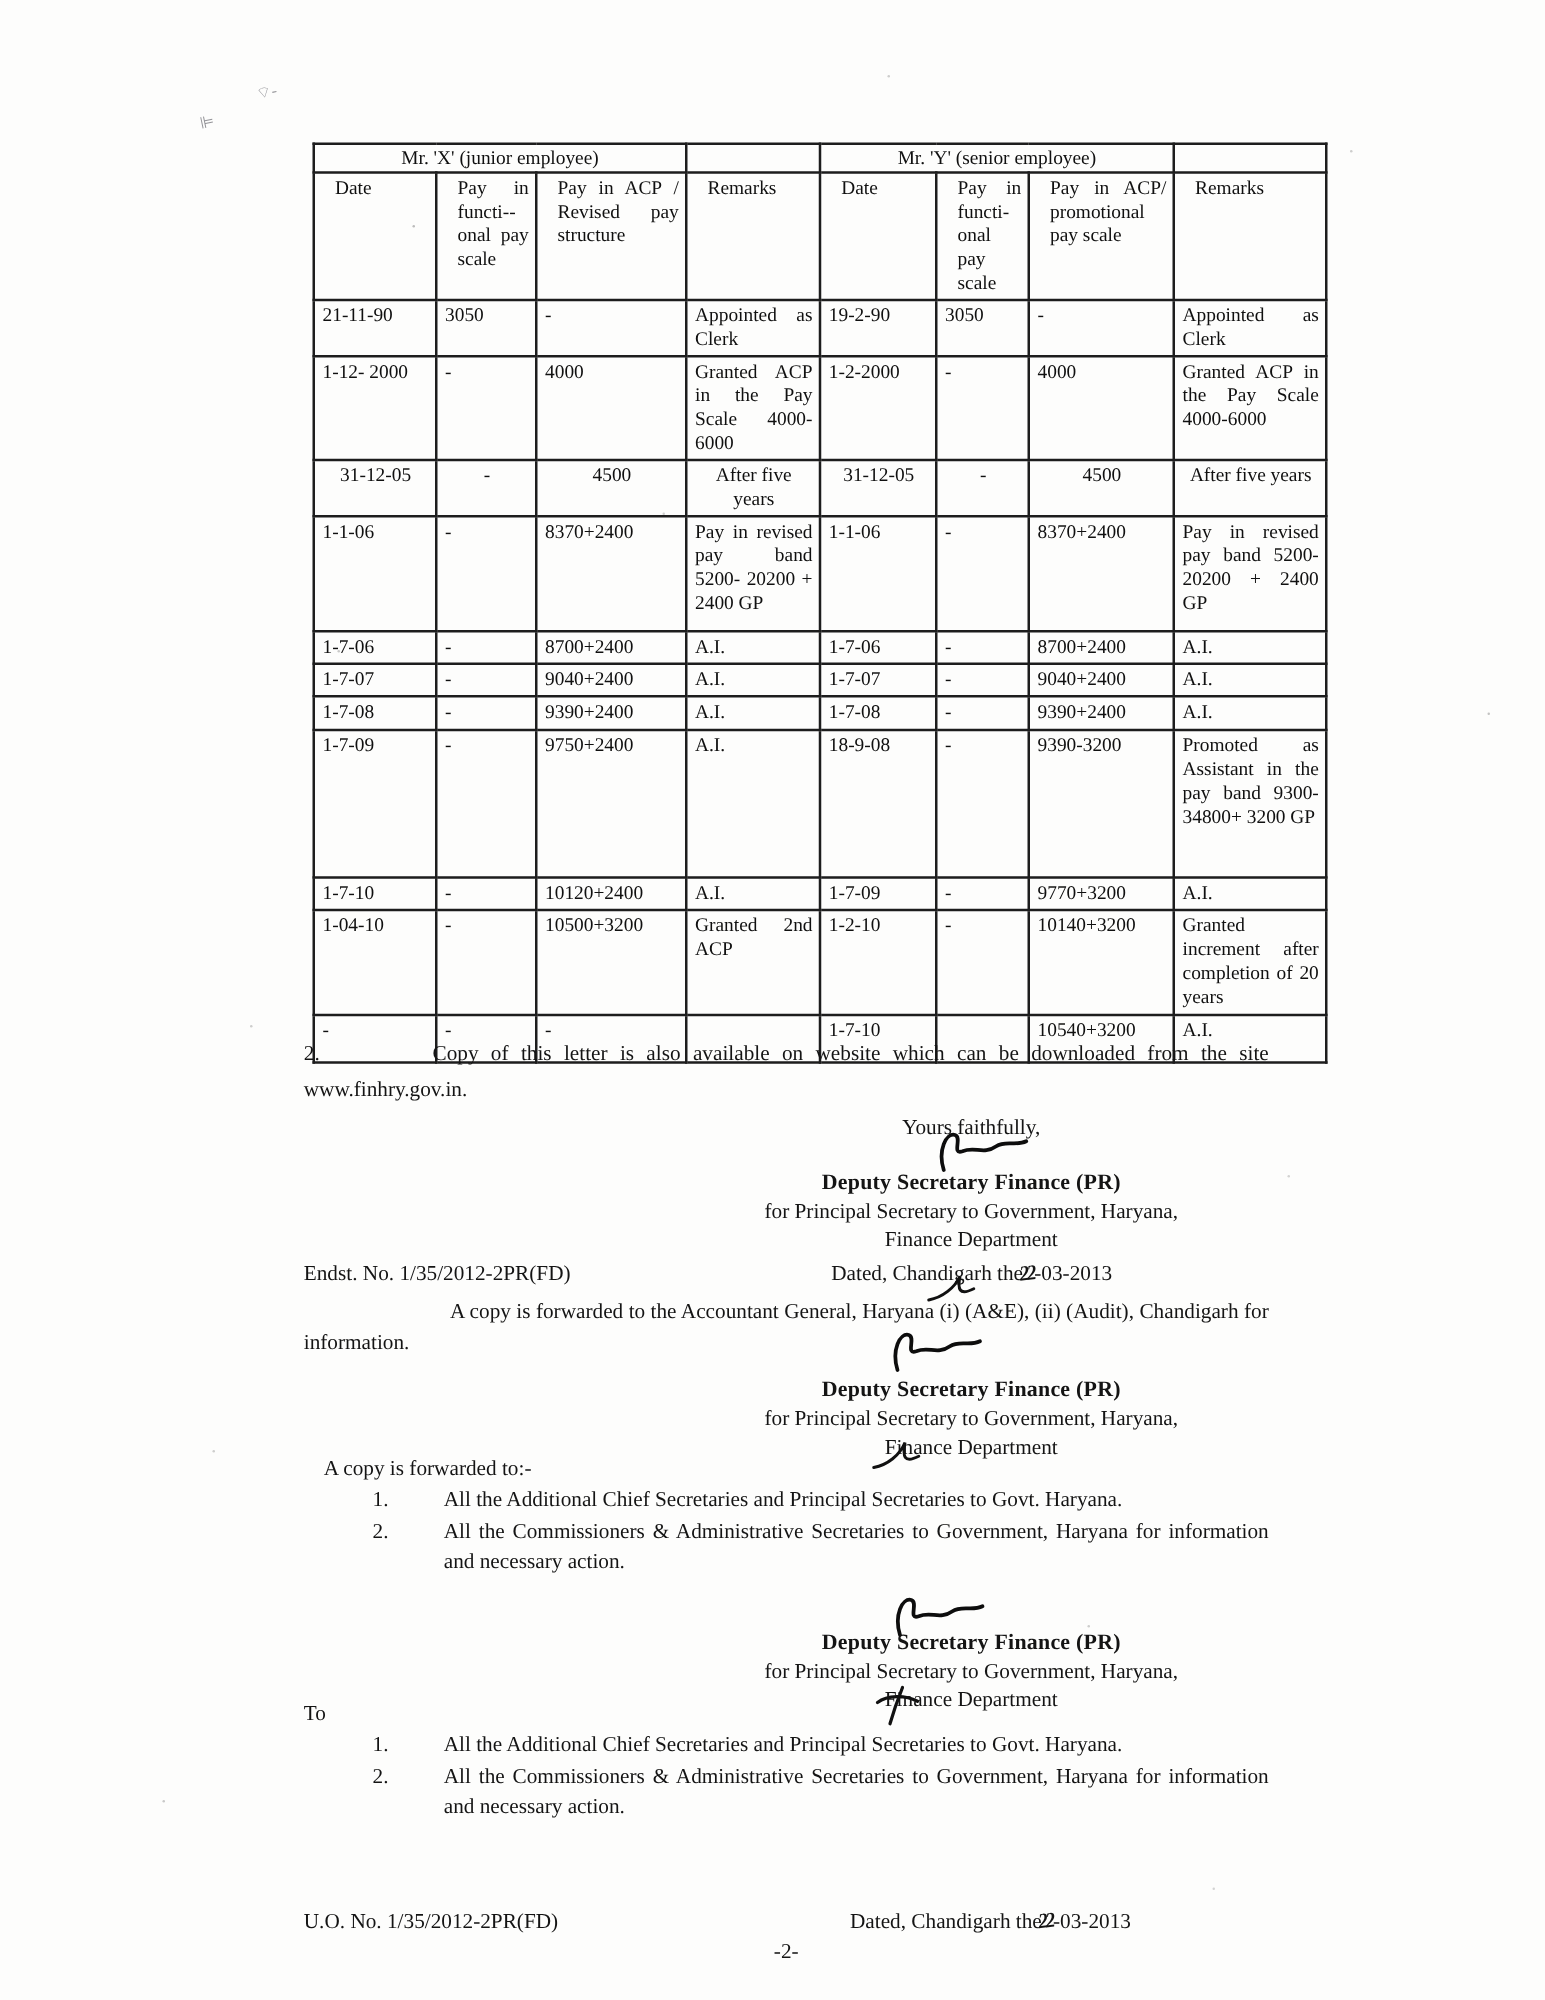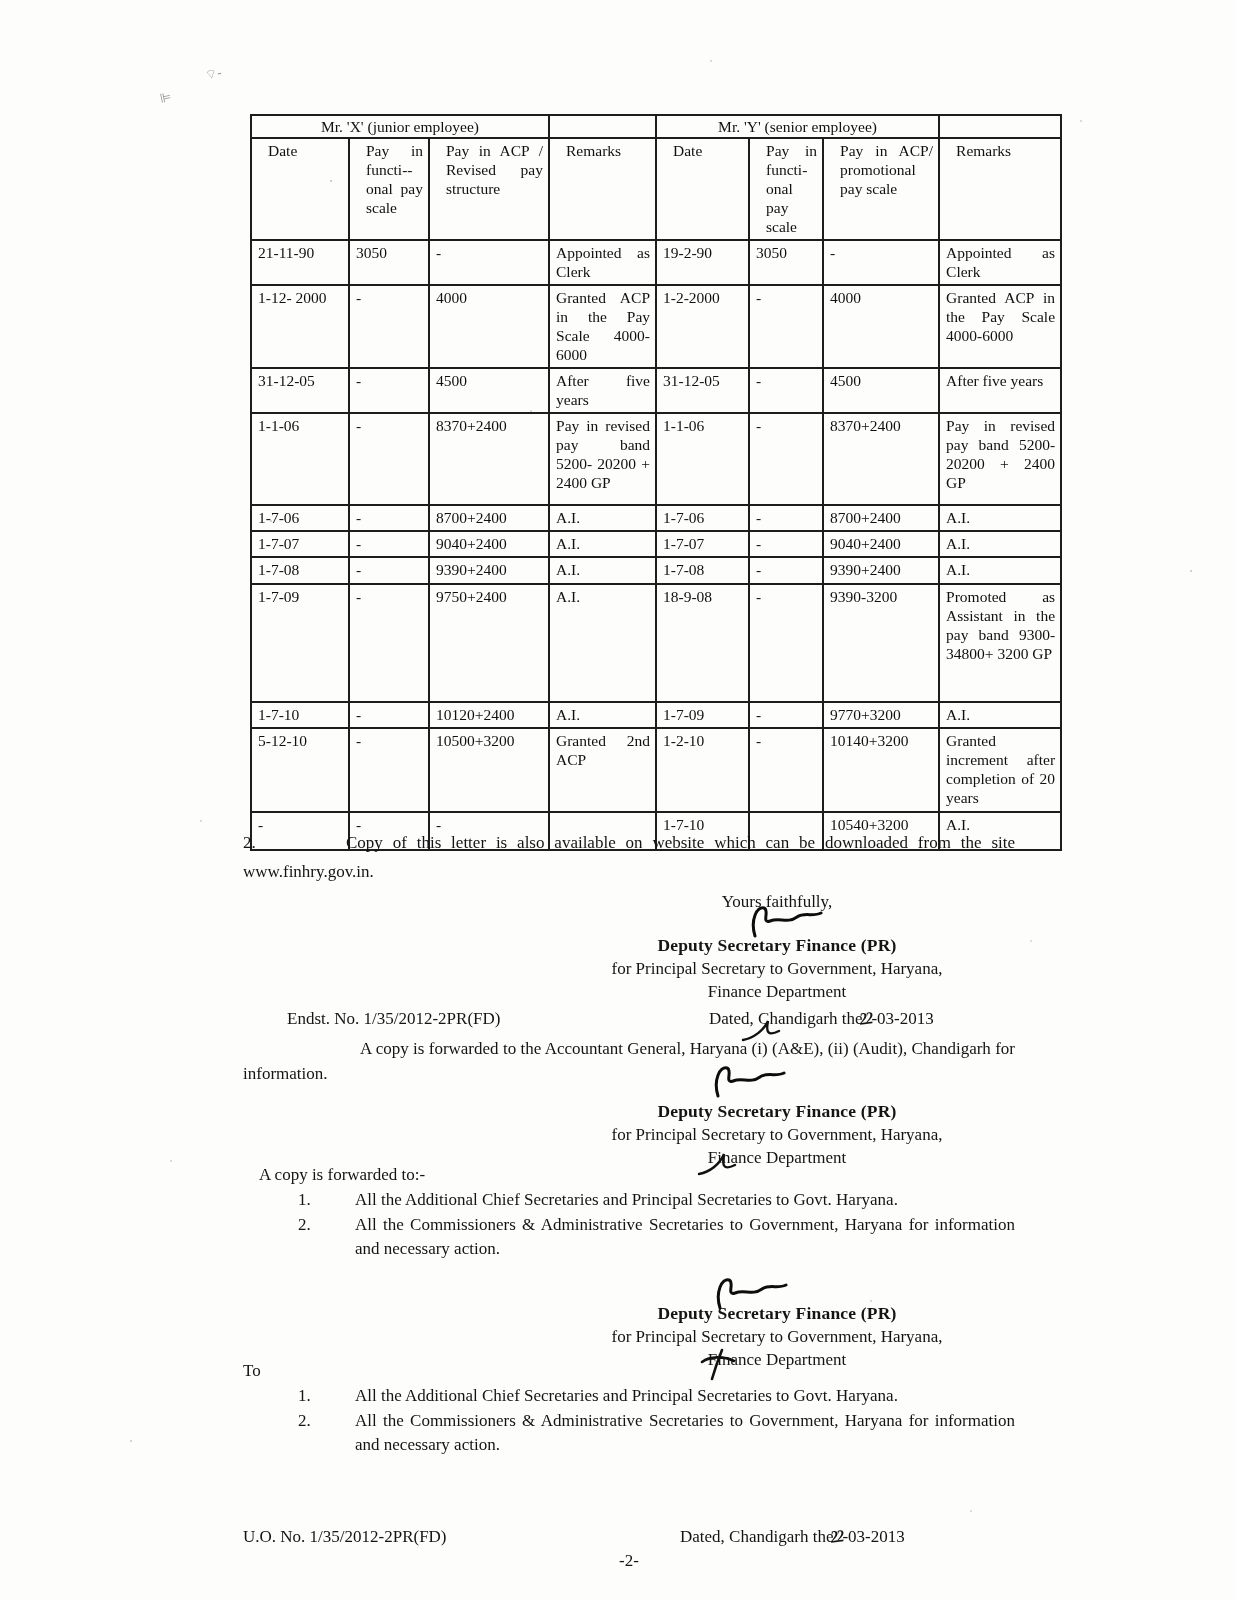--- a/index.html
+++ b/index.html
@@ -33,21 +33,21 @@
     border:2px solid #1d1d1d; vertical-align:top;
     padding:2px 5px 3px 6px; font-weight:normal; text-align:left;
     overflow:hidden;
   }
   .paytable .grouprow th { text-align:center; height:22px; padding:1px 4px; }
   .paytable .headrow th { text-align:justify; height:96px;padding-left:16px; }
   .paytable td.c-remx, .paytable td.c-remy { text-align:justify; }
   
   .paytable tbody tr:nth-child(1) td { height:44px; }
   .paytable tbody tr:nth-child(2) td { height:72px; }
-  .paytable tbody tr:nth-child(3) td { height:38px; }
+  .paytable tbody tr:nth-child(3) td { height:38px;text-align:center; }
   .paytable tbody tr:nth-child(4) td { height:92px; }
   .paytable tbody tr:nth-child(5) td { height:21px; }
   .paytable tbody tr:nth-child(6) td { height:21px; }
   .paytable tbody tr:nth-child(7) td { height:27px; }
   .paytable tbody tr:nth-child(8) td { height:118px; }
   .paytable tbody tr:nth-child(9) td { height:21px; }
   .paytable tbody tr:nth-child(10) td { height:84px; }
   .paytable tbody tr:nth-child(11) td { height:38px; }
   .paytable tbody tr:nth-child(12) td { height:32px; }
 
@@ -198,21 +198,21 @@
             <td class="c-datex">1-7-10</td>
             <td class="c-payfx">-</td>
             <td class="c-acpx">10120+2400</td>
             <td class="c-remx">A.I.</td>
             <td class="c-datey">1-7-09</td>
             <td class="c-payfy">-</td>
             <td class="c-acpy">9770+3200</td>
             <td class="c-remy">A.I.</td>
           </tr>
           <tr>
-            <td class="c-datex">5-12-10</td>
+            <td class="c-datex">1-04-10</td>
             <td class="c-payfx">-</td>
             <td class="c-acpx">10500+3200</td>
             <td class="c-remx">Granted 2nd ACP</td>
             <td class="c-datey">1-2-10</td>
             <td class="c-payfy">-</td>
             <td class="c-acpy">10140+3200</td>
             <td class="c-remy">Granted increment after completion of 20 years</td>
           </tr>
           <tr>
             <td class="c-datex">-</td>
@@ -235,21 +235,21 @@
       <span>Copy of this letter is also available on website which can be downloaded from the site www.finhry.gov.in.</span>
     </div>
 
     <div class="abs sigblock" style="top:62px;">
       <div class="sal">Yours faithfully,</div>
       <div class="bold">Deputy Secretary Finance (PR)</div>
       <div>for Principal Secretary to Government, Haryana,</div>
       <div>Finance Department</div>
     </div>
 
-    <div class="abs refrow" style="top:176px;margin-left:44px;">
+    <div class="abs refrow" style="top:176px;">
       <span>Endst. No. 1/35/2012-2PR(FD)</span>
       <span class="datepart" style="left:422px;"><span>Dated, Chandigarh the</span><span class="hand">22</span><span>-03-2013</span></span>
     </div>
 
     <div class="abs fwd-ag" style="top:208px;">A copy is forwarded to the Accountant General, Haryana (i) (A&amp;E), (ii) (Audit), Chandigarh for information.</div>
 
     <div class="abs sigblock" style="top:272px;">
       <div class="bold">Deputy Secretary Finance (PR)</div>
       <div>for Principal Secretary to Government, Haryana,</div>
       <div>Finance Department</div>

